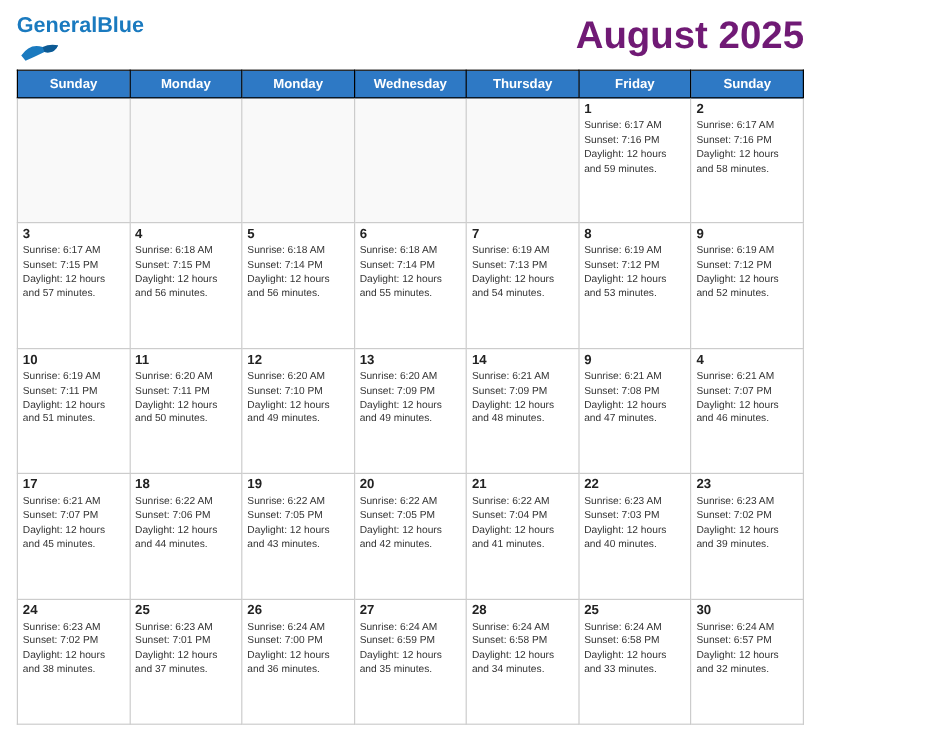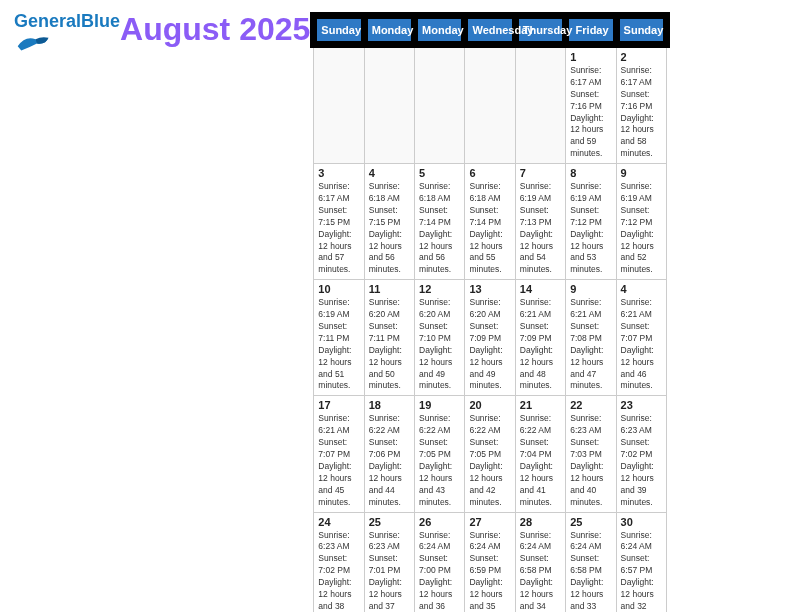--- a/index.html
+++ b/index.html
@@ -8,21 +8,21 @@
       background: #fff;
       width: 792px;
       height: 612px;
       overflow: hidden;
     }
     .page {
       width: 684px;
       height: 612px;
       padding: 12px 14px 8px 14px;
       display: flex;
-      flex-direction: row;
+      flex-direction: column;
     }
     .header {
       display: flex;
       justify-content: space-between;
       align-items: flex-start;
       margin-bottom: 6px;
     }
     .logo {
       display: flex;
       flex-direction: column;
@@ -41,43 +41,43 @@
       width: 36px;
       height: 20px;
       margin-top: 2px;
     }
     .title-block {
       text-align: right;
     }
     .month-title {
       font-size: 32px;
       font-weight: bold;
-      color: #8b5cf6;
+      color: #701a75;
       line-height: 1.1;
     }
     .location {
       font-size: 13px;
       color: #444;
       margin-top: 2px;
     }
     .calendar {
       flex: 1;
       border: 1px solid #ccc;
       border-collapse: collapse;
       width: 100%;
       table-layout: fixed;
     }
     .calendar thead tr th {
       background-color: #2e79c5;
       color: #fff;
       font-size: 11px;
       font-weight: bold;
       padding: 5px 4px;
-      border: 7px solid #000000;
-      text-align: right;
+      border: 1px solid #000000;
+      text-align: center;
     }
     .calendar tbody tr td {
       border: 1px solid #ccc;
       vertical-align: top;
       padding: 3px 4px;
       font-size: 9px;
       color: #333;
       height: 76px;
     }
     .day-number {

